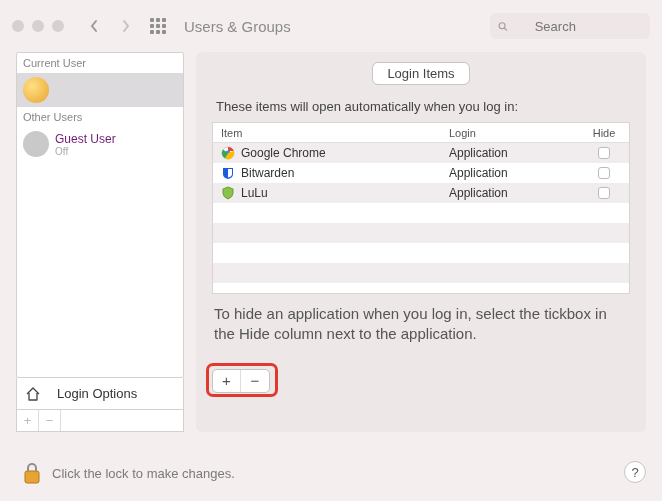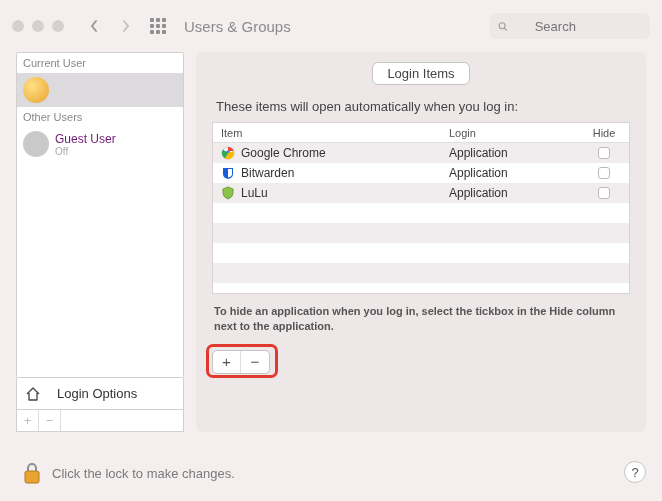--- a/index.html
+++ b/index.html
@@ -131,21 +131,21 @@
 }
 .thead, .trow { display: flex; align-items: center; }
 .thead { height: 20px; border-bottom: 1px solid #e2dede; font-size: 11px; color: #555; }
 .col-item { flex: 1; padding-left: 8px; }
 .col-kind { width: 130px; }
 .col-hide { width: 50px; text-align: center; }
 .trow { height: 20px; font-size: 12px; }
 .trow:nth-child(odd) { background: #f1eced; }
 .appicon { width: 14px; height: 14px; margin-right: 6px; flex-shrink:0; display:inline-flex;align-items:center;justify-content:center;}
 .cb { width: 12px; height: 12px; border: 1px solid #bbb; border-radius: 3px; margin: 0 auto; background:#fff; }
-.hint { font-size: 11px; color: #555; margin: 10px 2px 16px; line-height: 1.35; font-weight: bold; }
+.hint { font-size: 15px; color: #555; margin: 10px 2px 24px; line-height: 1.35; }
 .addremove {
   display: inline-flex;
   border: 1px solid #c6c2c2;
   border-radius: 5px;
   overflow: hidden;
   background: #fff;
 }
 .addremove .btn {
   width: 28px; height: 22px;
   display: flex; align-items: center; justify-content: center;

